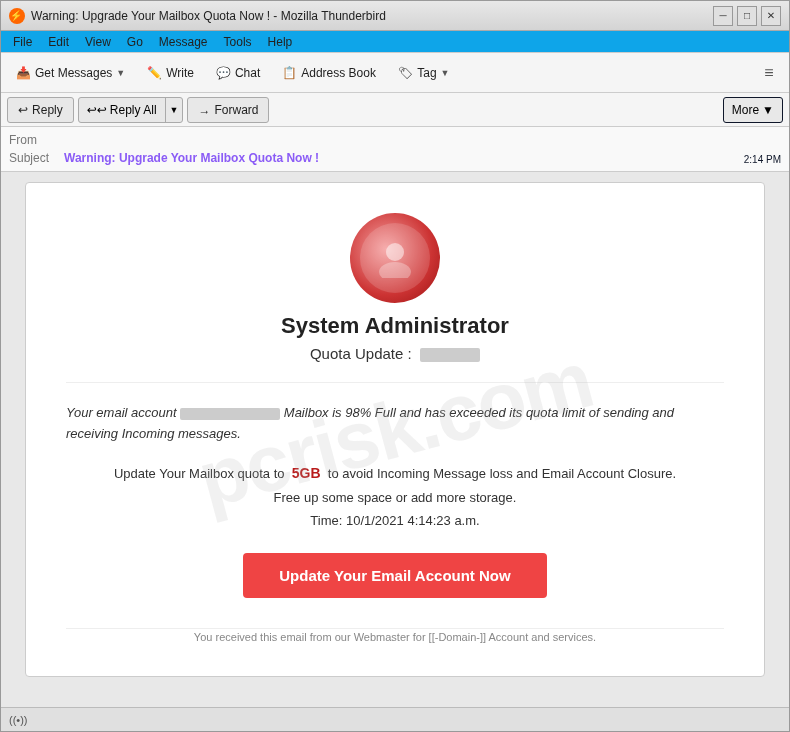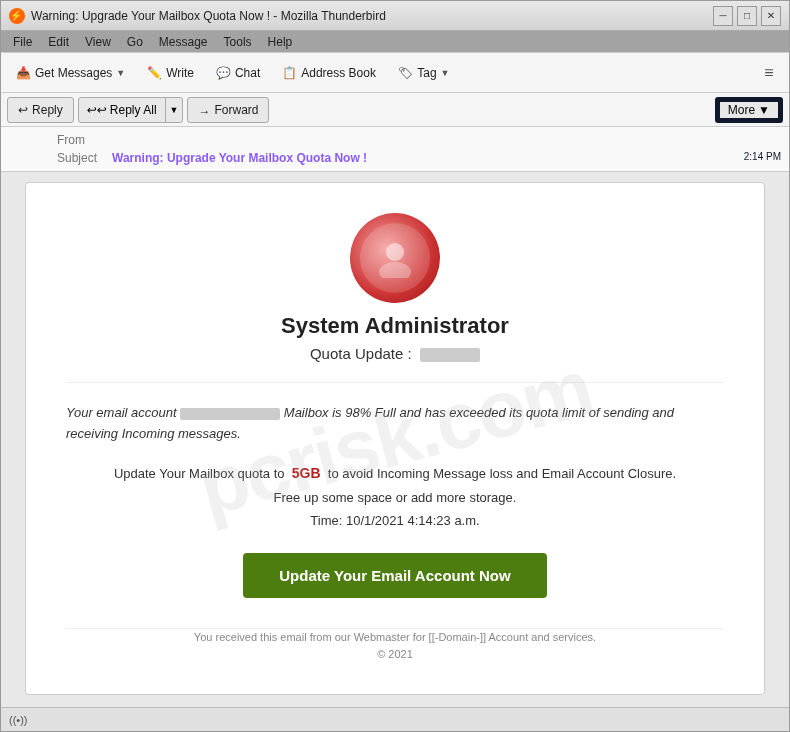--- a/index.html
+++ b/index.html
@@ -63,21 +63,21 @@
       align-items: center;
       justify-content: center;
       font-size: 10px;
       cursor: pointer;
       color: #333;
     }
 
     
     .menu-bar {
       height: 22px;
-      background: #a3a3a3;
+      background: #0ea5e9;
       border-bottom: 1px solid #ccc;
       display: flex;
       align-items: center;
       padding: 0 4px;
     }
     .menu-item {
       padding: 2px 8px;
       font-size: 12px;
       color: #222;
       cursor: pointer;
@@ -172,42 +172,41 @@
       border-left: 1px solid #aaa;
       height: 100%;
       display: flex;
       align-items: center;
       font-size: 9px;
     }
     .reply-spacer { flex: 1; }
     .more-btn {
       height: 26px;
       padding: 0 8px;
-      border: 5px solid #0f172a;
+      border: 1px solid #0f172a;
       background: #e8e8e8;
       cursor: pointer;
       border-radius: 3px;
       display: flex;
       align-items: center;
       gap: 3px;
       font-size: 12px;
     }
 
     
     .email-headers {
       background: #f9f9f9;
       border-bottom: 1px solid #ccc;
       padding: 4px 8px;
     }
     .header-row {
       display: flex;
-      align-items: flex-start;
+      align-items: flex-end;
       padding: 2px 0;
       font-size: 12px;
-      margin-left: 48px;
     }
     .header-label {
       color: #777;
       width: 55px;
       flex-shrink: 0;
     }
     .header-value {
       color: #222;
       flex: 1;
     }
@@ -362,21 +361,21 @@
       font-weight: bold;
       font-size: 14px;
     }
 
     .cta-container {
       display: flex;
       justify-content: center;
       margin-bottom: 30px;
     }
     .cta-button {
-      background: #4d7c0f;
+      background: #ef4444;
       color: white;
       border: none;
       padding: 14px 36px;
       font-size: 15px;
       font-weight: bold;
       border-radius: 4px;
       cursor: pointer;
       text-decoration: none;
     }
 
@@ -527,21 +526,20 @@
         <span>Free up some space or add more storage.</span><br>
         <span>Time: 10/1/2021 4:14:23 a.m.</span>
       </div>
 
       <div class="cta-container">
         <button class="cta-button">Update Your Email Account Now</button>
       </div>
 
       <div class="footer-text">
         <div>You received this email from our Webmaster for [[-Domain-]] Account and services.</div>
-        <div>© 2021</div>
       </div>
 
     </div>
   </div>
 
   <div class="status-bar">
     <span class="signal-icon">((•))</span>
   </div>
 
 </div>

